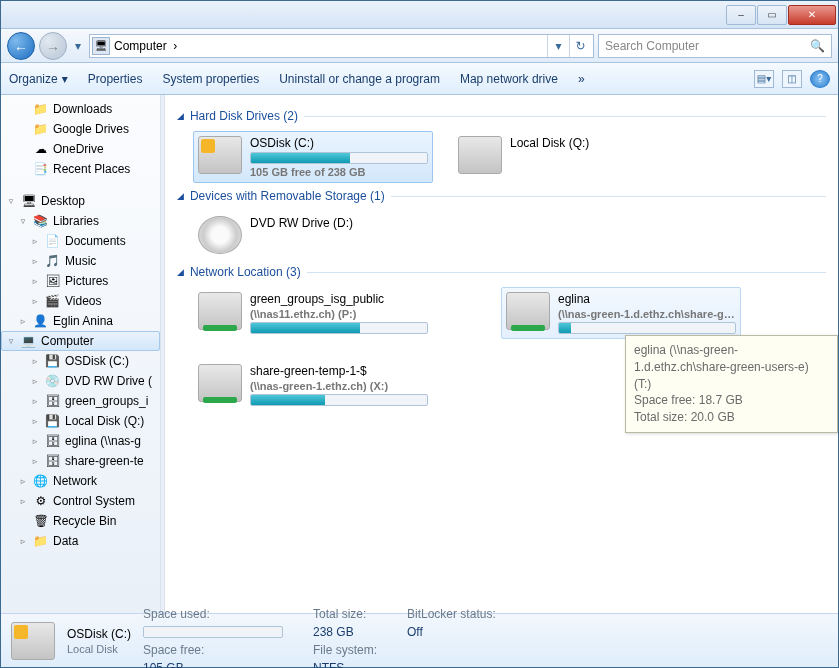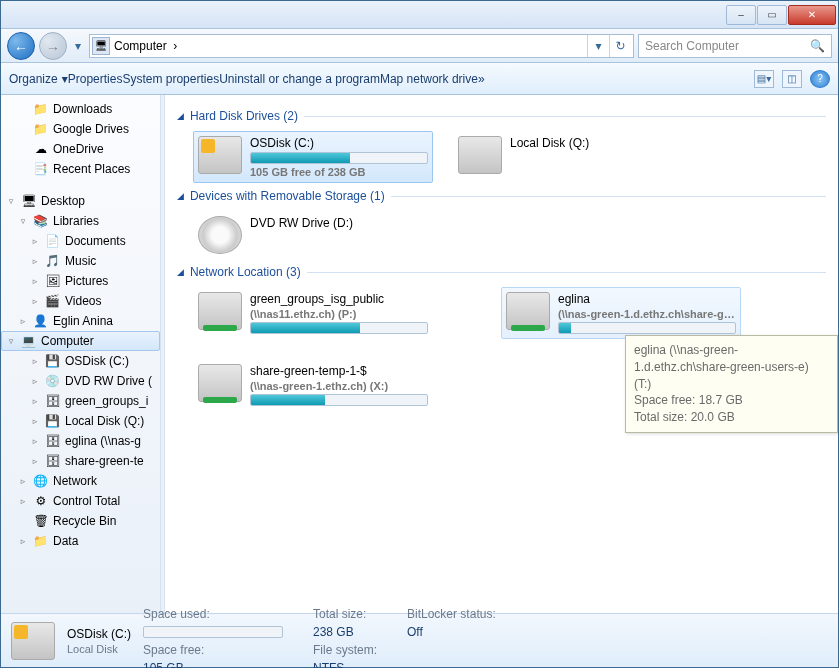--- a/index.html
+++ b/index.html
@@ -12,23 +12,23 @@
 .navbar { height: 34px; background: linear-gradient(to bottom, #f6f9fd, #e0ecf9); display:flex; align-items:center; padding: 0 6px; gap:4px; border-bottom: 1px solid #aac3dd;}
 .nav-back, .nav-fwd { width:28px; height:28px; border-radius:50%; display:flex;align-items:center;justify-content:center;}
 .nav-back { background: radial-gradient(circle at 30% 30%, #7db9ec, #1d6fc2); color:#fff; font-size:14px; border:1px solid #1d5fa8;}
 .nav-fwd { background: radial-gradient(circle at 30% 30%, #e0e8f0, #b8c6d6); color:#888; font-size:14px; border:1px solid #9fb0c2;}
 .nav-dd { width:14px; height:18px; display:flex;align-items:center;justify-content:center; color:#3a6a9a;}
 .addressbar { flex:1; height:24px; background:#fff; border:1px solid #a8bed7; display:flex; align-items:center; padding:0 2px; gap:4px;}
 .addr-icon { width:18px; height:18px; background:#dce7f3; border:1px solid #9bb4cf; display:flex;align-items:center;justify-content:center;font-size:10px;}
 .addr-text { flex:1; color:#000;}
 .addr-btns { display:flex; gap:0;}
 .addr-btn { width:22px; height:22px; border-left:1px solid #c5d4e6; display:flex;align-items:center;justify-content:center; color:#3a6a9a;}
-.searchbox { width:194px; height:24px; background:#fff; border:1px solid #a8bed7; display:flex; align-items:center; padding:0 6px; color:#888;}
+.searchbox { width:234px; height:24px; background:#fff; border:1px solid #a8bed7; display:flex; align-items:center; padding:0 6px; color:#888;}
 .searchbox .sicon { margin-left:auto; color:#4a7aae;}
-.toolbar { height:32px; background: linear-gradient(to bottom, #f5fafe, #dfeefd); display:flex; align-items:center; padding:0 8px; border-bottom:1px solid #aac3dd; color:#1a3e6e;}
+.toolbar { height:32px; background: linear-gradient(to bottom, #f5fafe, #dfeefd); display:flex; align-items:center; padding:0 8px; gap:20px; border-bottom:1px solid #aac3dd; color:#1a3e6e;}
 .toolbar .tbtn { display:flex;align-items:center;gap:4px; cursor:default;}
 .toolbar .right { margin-left:auto; display:flex; gap:8px; align-items:center; color:#3a6a9a;}
 .toolbar .ticon { width:20px;height:18px; border:1px solid #9fb9d6; background:#eef5fc; display:flex;align-items:center;justify-content:center;font-size:10px;}
 .content { flex:1; display:flex; overflow:hidden;}
 .sidebar { width:160px; background: linear-gradient(to bottom, #fbfcfe, #e9f0f8); border-right:1px solid #d8e2ee; overflow-y:auto; padding:4px 0;}
 .tree-item { display:flex; align-items:center; gap:4px; padding:2px 4px; white-space:nowrap; overflow:hidden;}
 .tree-item.selected { background: linear-gradient(to bottom, #e9f2fc, #d4e7fa); border:1px solid #a6c8ea; border-radius:2px; padding:1px 3px;}
 .tree-item .expander { width:12px; display:inline-flex;justify-content:center; color:#777; font-size:9px;}
 .tree-item .ticon2 { width:16px;height:16px; display:inline-flex;align-items:center;justify-content:center; font-size:12px;}
 .ind0 {padding-left:4px;} .ind1{padding-left:16px;} .ind2{padding-left:28px;}
@@ -203,21 +203,21 @@
           <span>share-green-te</span>
         </div>
         <div class="tree-item ind1">
           <span class="expander">▹</span>
           <span class="ticon2">🌐</span>
           <span>Network</span>
         </div>
         <div class="tree-item ind1">
           <span class="expander">▹</span>
           <span class="ticon2">⚙</span>
-          <span>Control Total</span>
+          <span>Control System</span>
         </div>
         <div class="tree-item ind1">
           <span class="expander"></span>
           <span class="ticon2">🗑</span>
           <span>Recycle Bin</span>
         </div>
         <div class="tree-item ind1">
           <span class="expander">▹</span>
           <span class="ticon2">📁</span>
           <span>Data</span>

